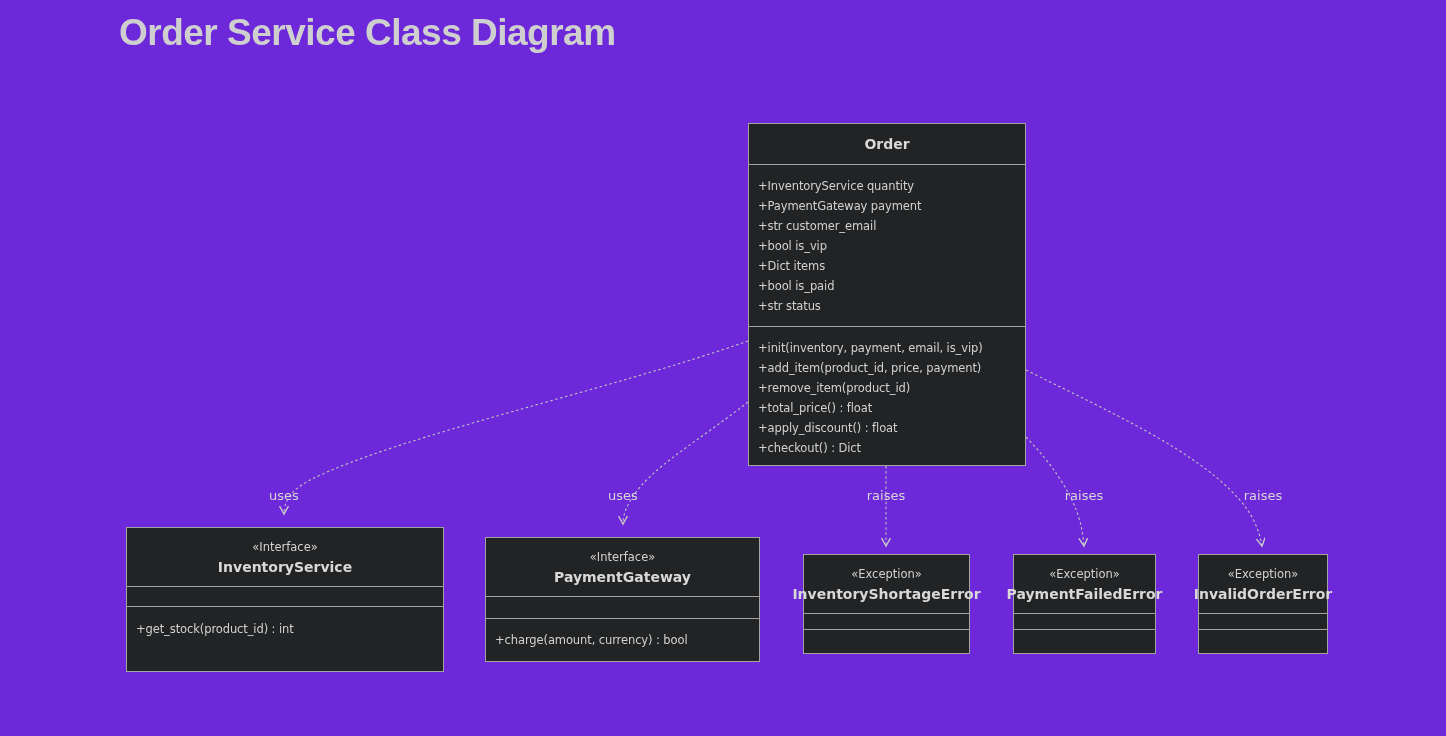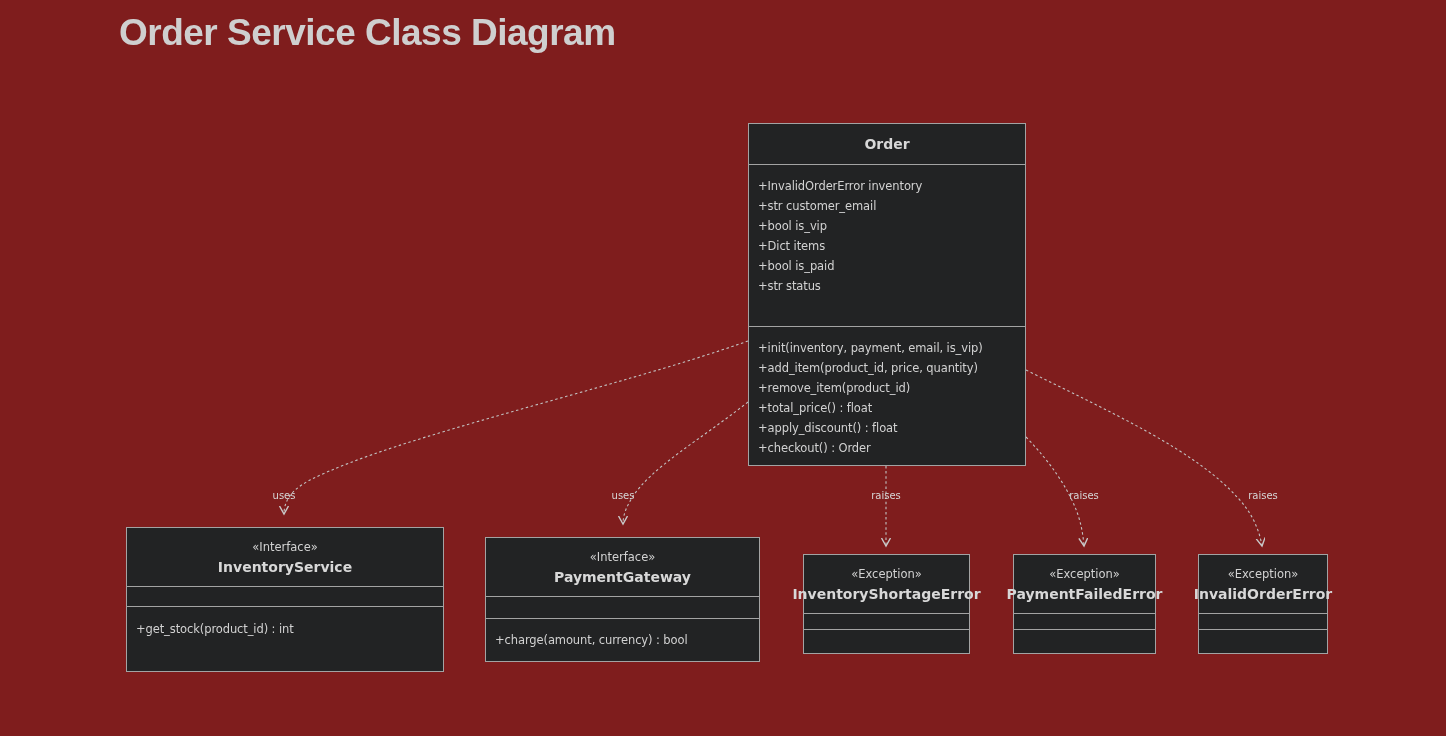--- a/index.html
+++ b/index.html
@@ -3,21 +3,21 @@
 <meta charset="utf-8">
 <style>
   * { margin: 0; padding: 0; box-sizing: border-box; }
   html, body { background: #1c1c1c; }
   body { font-family: "DejaVu Sans", sans-serif; }
 
   .canvas {
     position: relative;
     width: 1446px;
     height: 736px;
-    background: #7f1d1d;
+    background: #6d28d9;
     overflow: hidden;
   }
 
   .page-title {
     position: absolute;
     left: 119px;
     top: 12px;
     font-family: "Liberation Sans", sans-serif;
     font-size: 37px;
     font-weight: 700;
@@ -35,21 +35,21 @@
   .edge-path {
     fill: none;
     stroke: #c2c2c2;
     stroke-width: 1.1;
     stroke-dasharray: 2.5 2.6;
   }
 
   .edge-label {
     position: absolute;
     transform: translateX(-50%);
-    font-size: 10px;
+    font-size: 13px;
     color: #d6d6d6;
     white-space: nowrap;
     line-height: 16px;
     text-align: center;
   }
 
   .class-box {
     position: absolute;
     background: #222324;
     border: 1px solid #a3a3a3;
@@ -138,34 +138,35 @@
   <span class="edge-label" style="left:623px; top:488px;">uses</span>
   <span class="edge-label" style="left:886px; top:488px;">raises</span>
   <span class="edge-label" style="left:1084px; top:488px;">raises</span>
   <span class="edge-label" style="left:1263px; top:488px;">raises</span>
 
   <div class="class-box box-order">
     <div class="class-header">
       <div class="class-name">Order</div>
     </div>
     <div class="compartment members attrs">
-      <div class="member-row">+InvalidOrderError inventory</div>
+      <div class="member-row">+InventoryService quantity</div>
+      <div class="member-row">+PaymentGateway payment</div>
       <div class="member-row">+str customer_email</div>
       <div class="member-row">+bool is_vip</div>
       <div class="member-row">+Dict items</div>
       <div class="member-row">+bool is_paid</div>
       <div class="member-row">+str status</div>
     </div>
     <div class="compartment members methods">
       <div class="member-row">+init(inventory, payment, email, is_vip)</div>
-      <div class="member-row">+add_item(product_id, price, quantity)</div>
+      <div class="member-row">+add_item(product_id, price, payment)</div>
       <div class="member-row">+remove_item(product_id)</div>
       <div class="member-row">+total_price() : float</div>
       <div class="member-row">+apply_discount() : float</div>
-      <div class="member-row">+checkout() : Order</div>
+      <div class="member-row">+checkout() : Dict</div>
     </div>
   </div>
 
   <div class="class-box box-inventory">
     <div class="class-header">
       <div class="class-annotation">«Interface»</div>
       <div class="class-name">InventoryService</div>
     </div>
     <div class="compartment attrs"></div>
     <div class="compartment members methods">

